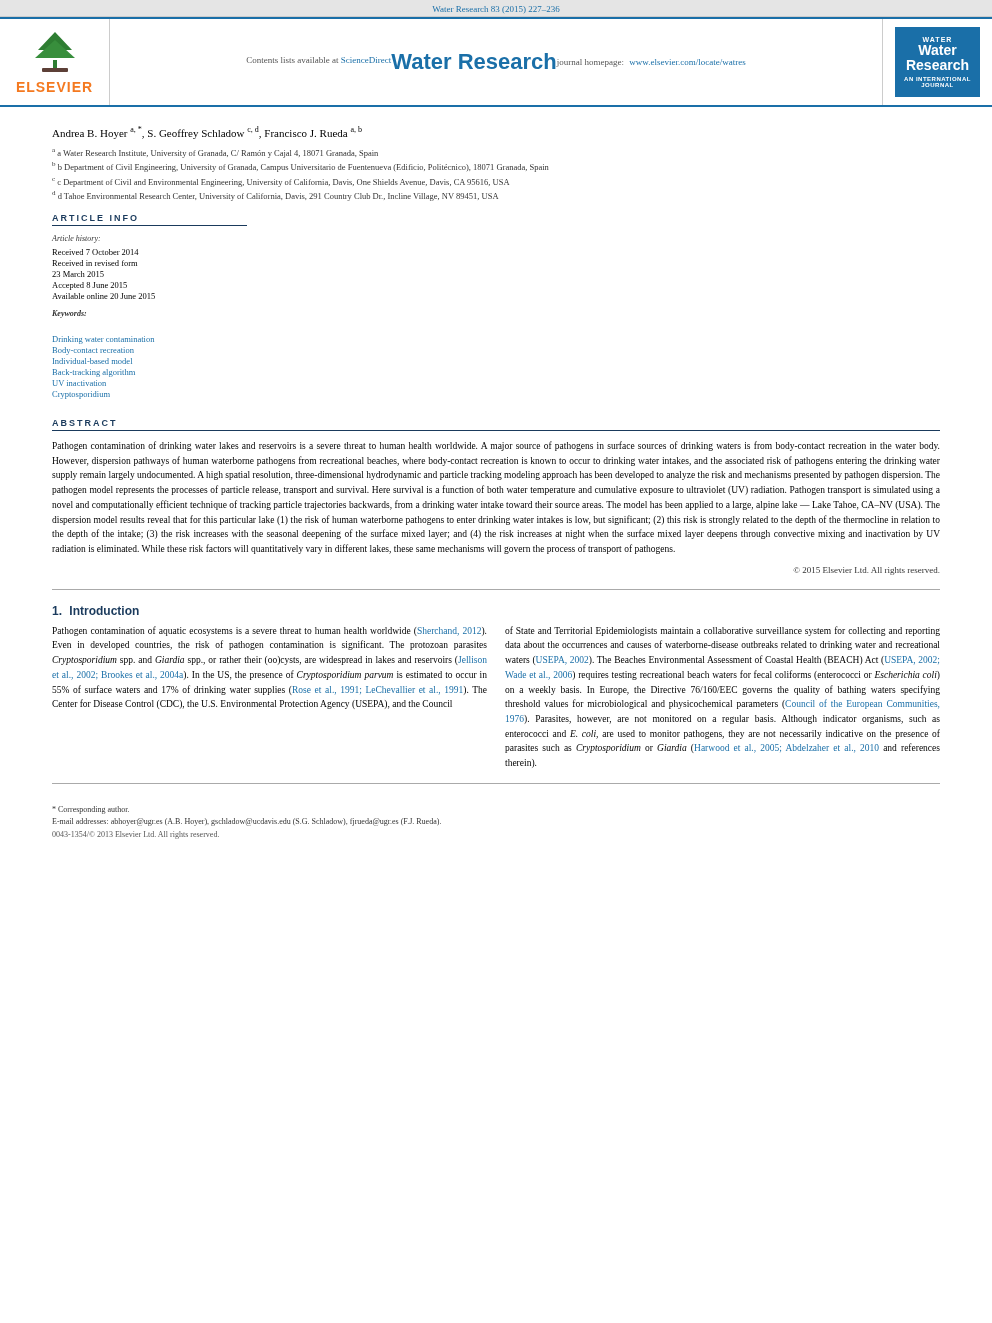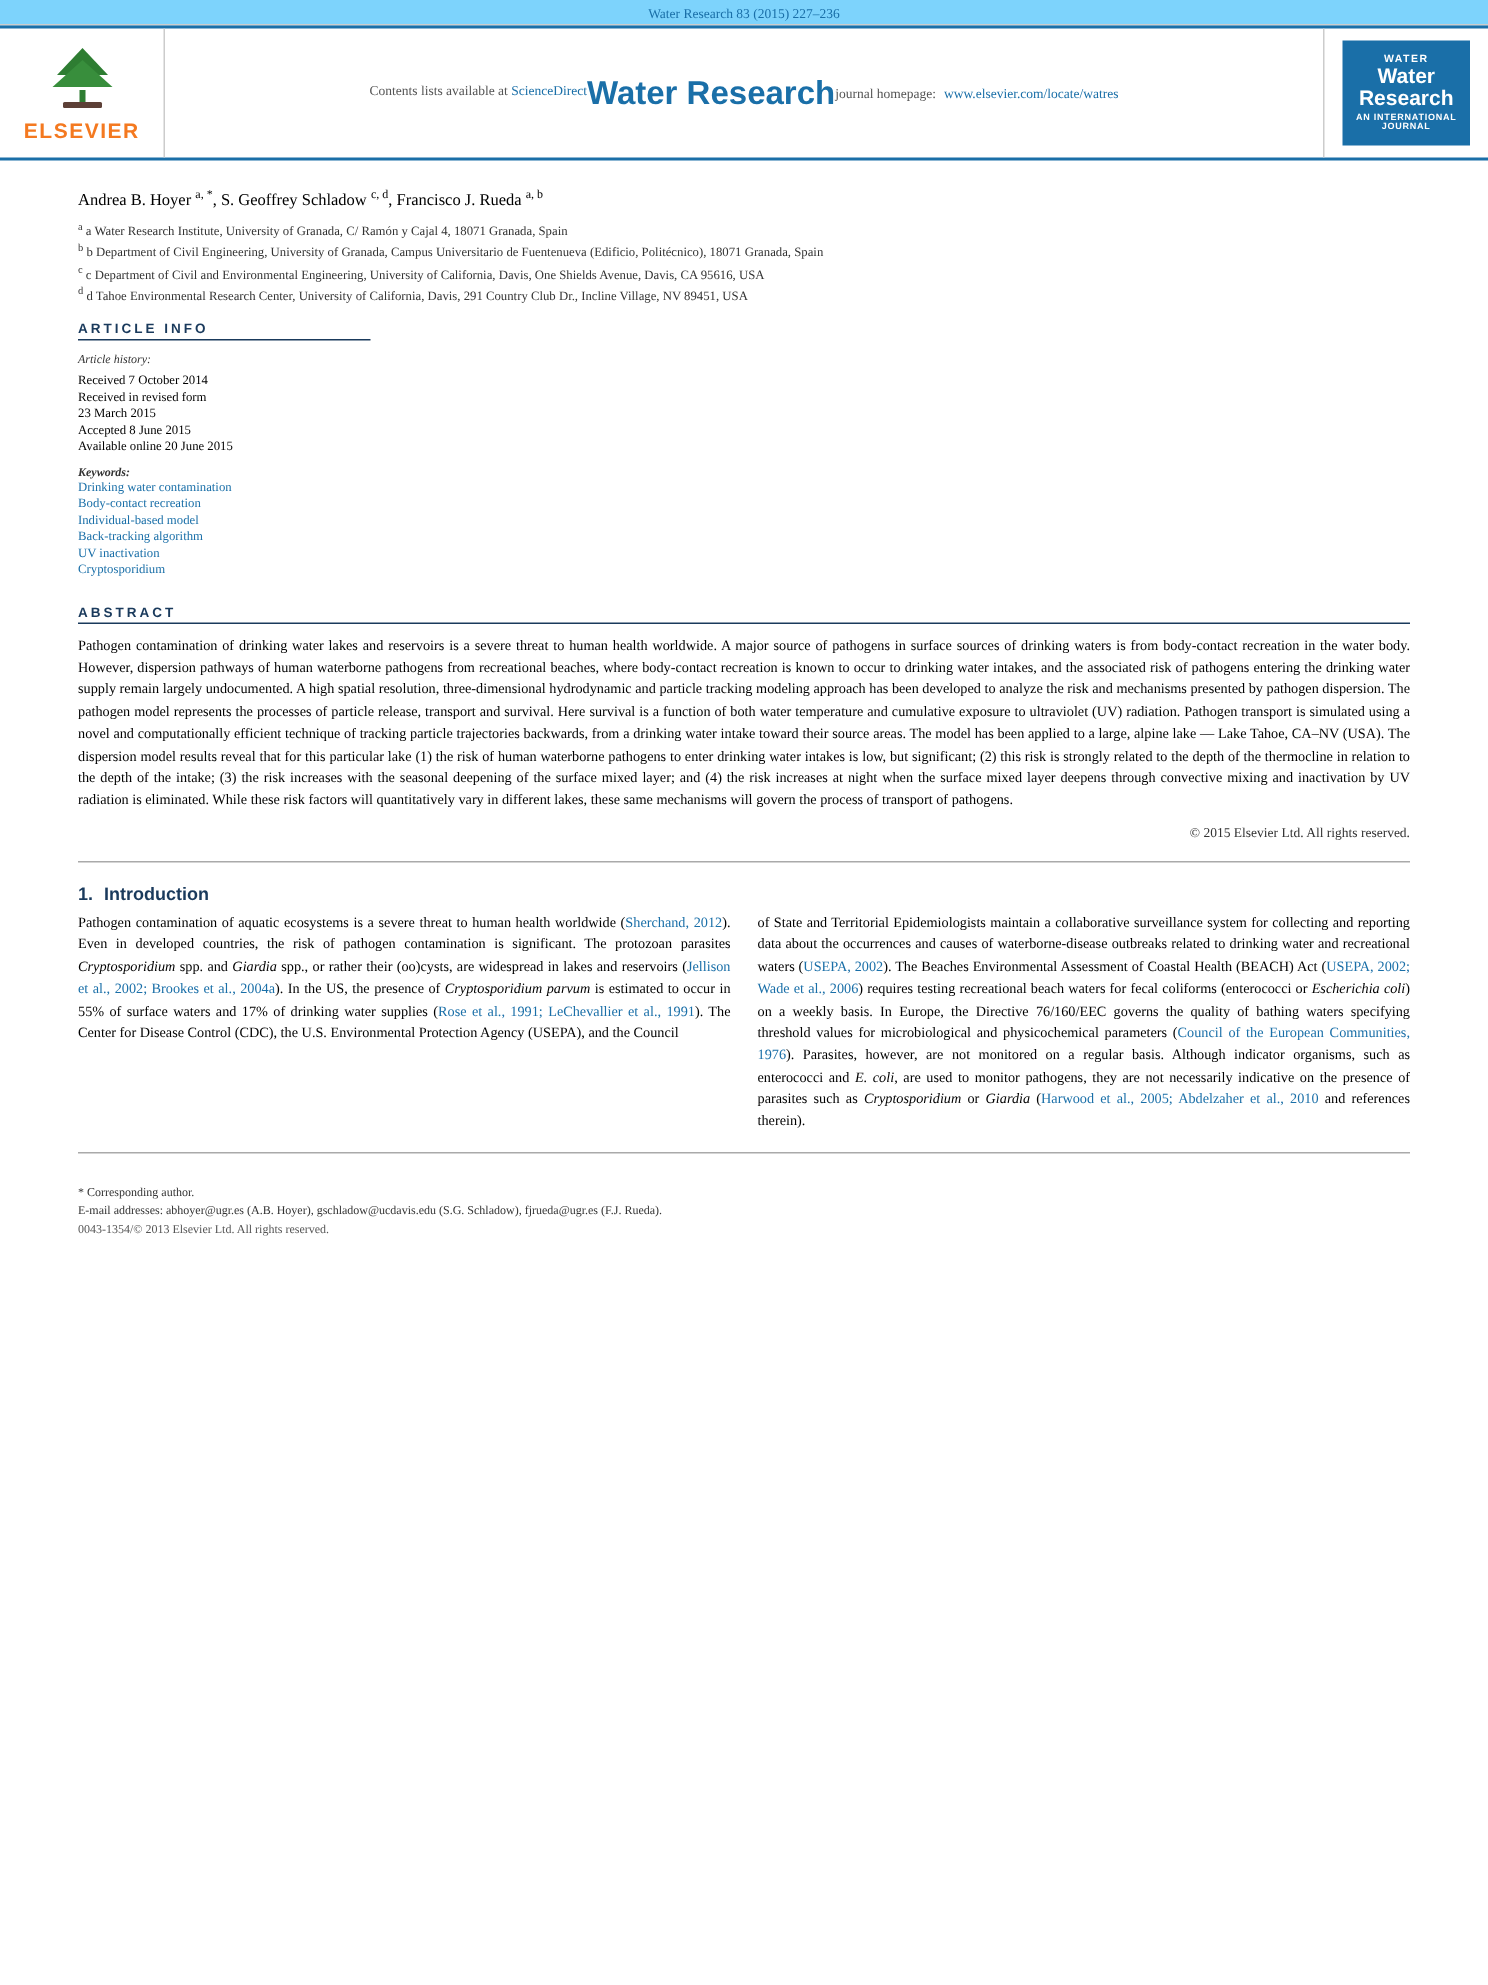--- a/index.html
+++ b/index.html
@@ -5,21 +5,21 @@
     * { margin: 0; padding: 0; box-sizing: border-box; }
     body {
       background: #fff;
       font-family: 'Times New Roman', Times, serif;
       font-size: 10px;
       color: #000;
       width: 992px;
       min-height: 1323px;
     }
     .journal-bar {
-      background: #7dd3fc;
+      background: #e5e5e5;
       text-align: center;
       padding: 4px 0 2px 0;
       font-size: 9px;
       color: #1a6fa8;
       border-bottom: 1px solid #ccc;
     }
     .header-section {
       display: flex;
       align-items: stretch;
       border-bottom: 2px solid #1a6fa8;
@@ -193,21 +193,21 @@
       font-size: 8.5px;
       color: #000;
       margin-bottom: 1px;
     }
     .keywords-section { margin-top: 8px; }
     .kw-label {
       font-size: 8px;
       font-style: italic;
       color: #333;
       font-weight: bold;
-      margin-bottom: 0;
+      margin-bottom: 16px;
     }
     .kw-item {
       font-size: 8.5px;
       color: #1a6fa8;
       margin-bottom: 1px;
     }
     .abstract-text {
       font-size: 9.5px;
       text-align: justify;
       line-height: 1.55;

